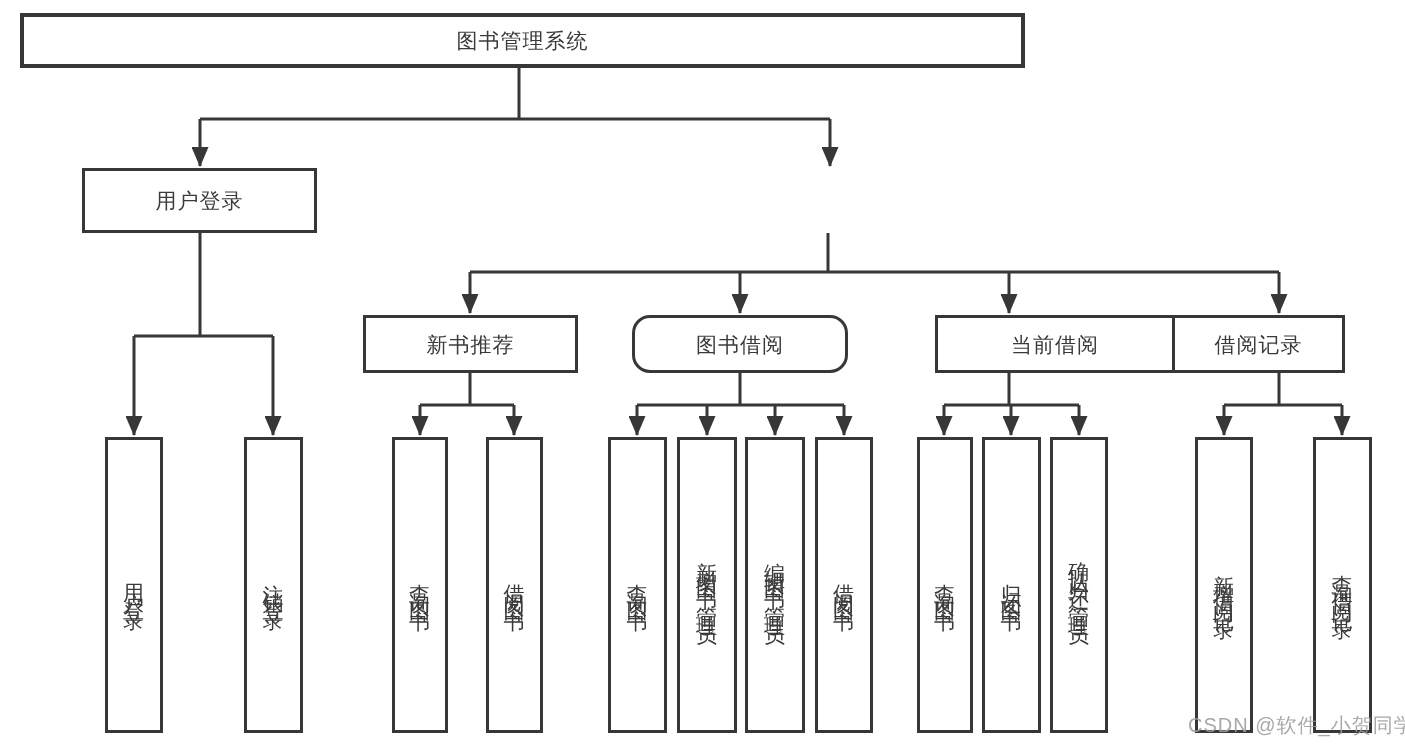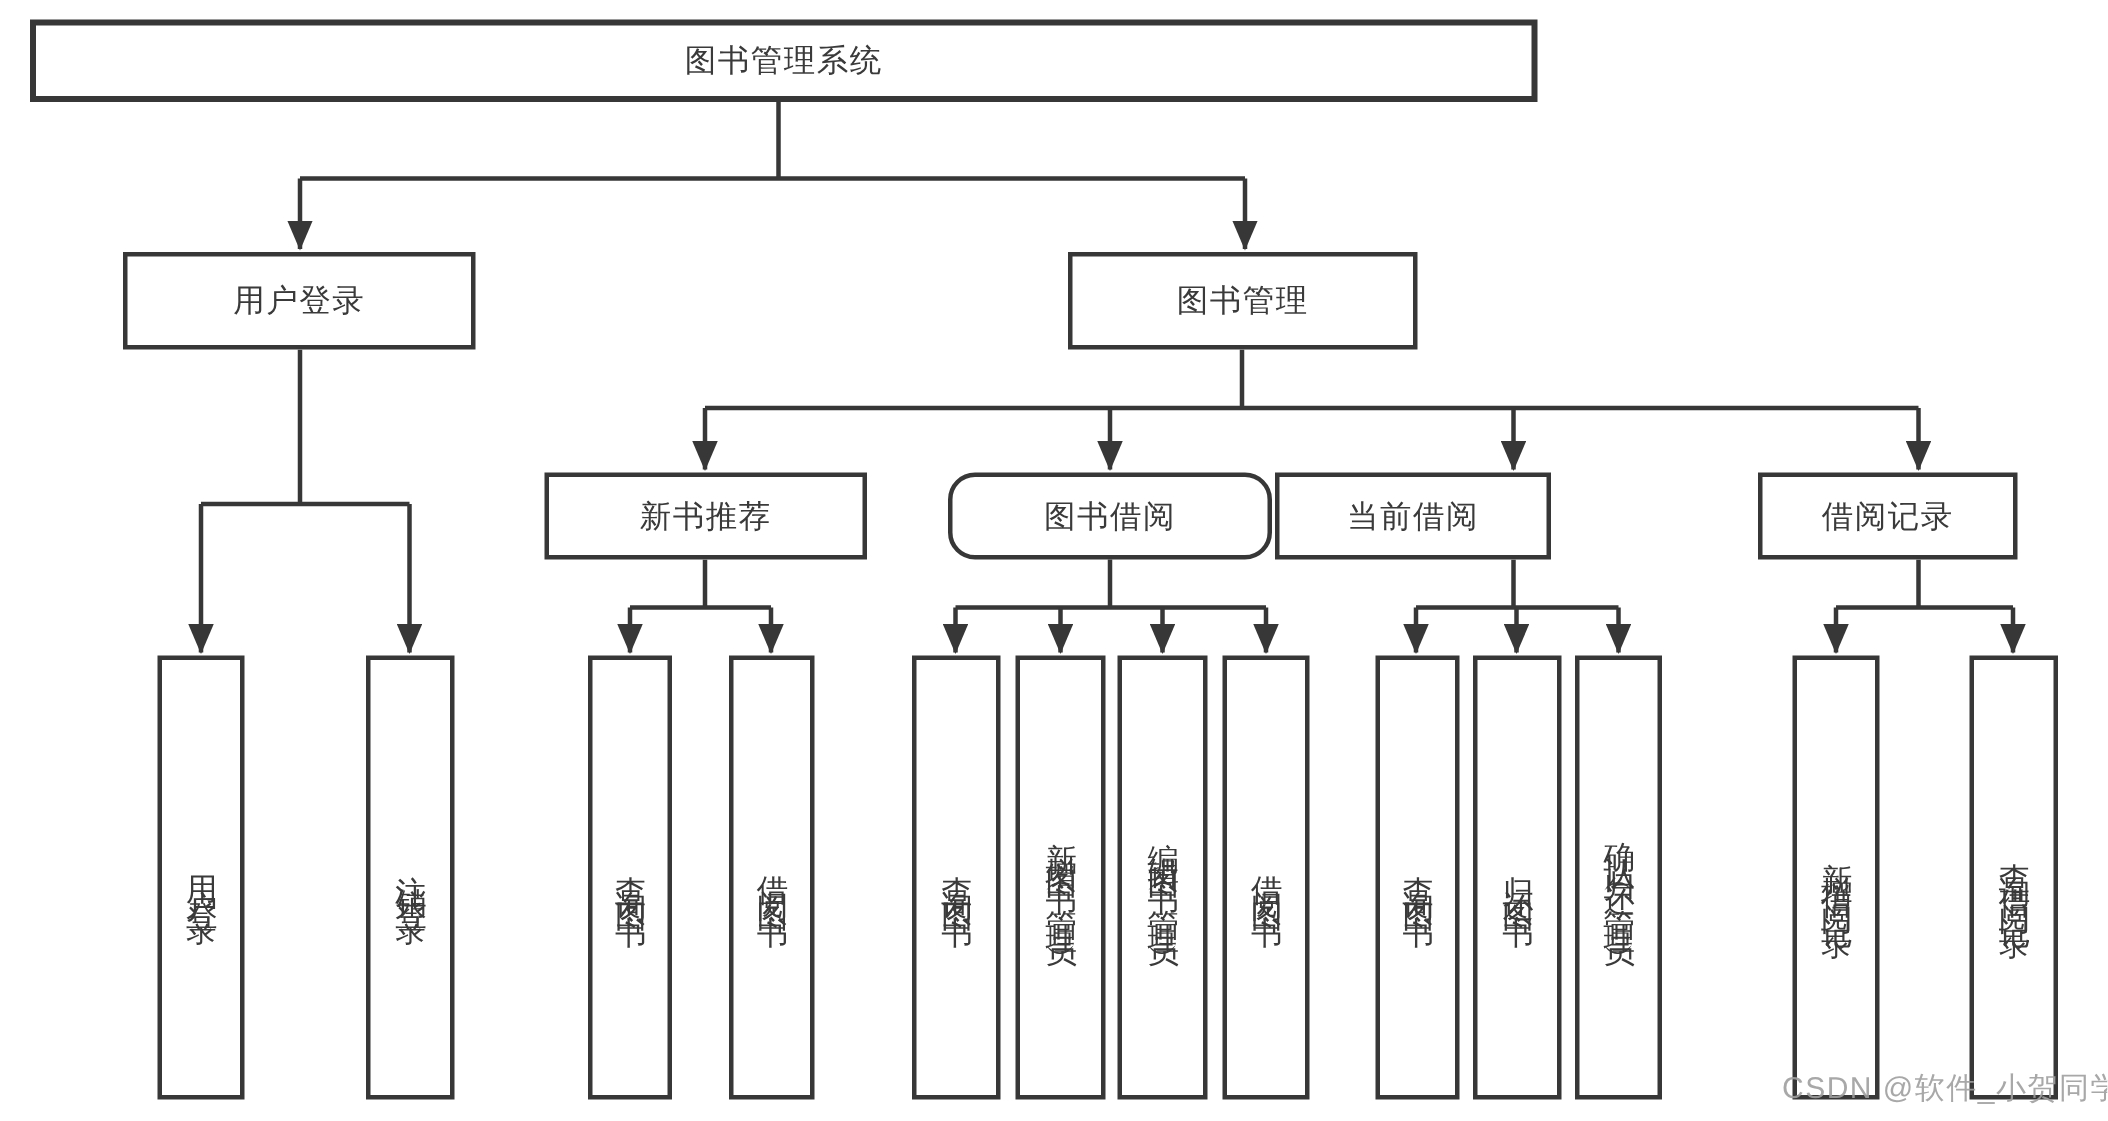--- a/index.html
+++ b/index.html
@@ -109,25 +109,24 @@
         <path d="M1279 373 V405 M1224 405 H1342"></path>
         <line x1="1224" y1="405" x2="1224" y2="435" marker-end="url(#arw)"></line>
         <line x1="1342" y1="405" x2="1342" y2="435" marker-end="url(#arw)"></line>
       </g>
     </g>
   </svg>
 
   <div class="box root h" style="left:20px; top:13px; width:1005px; height:55px;">图书管理系统</div>
 
   <div class="box h l2" style="left:82px; width:235px;">用户登录</div>
-  <div class="box h l2" style="left:712px; width:233px;">图书管理</div>
 
   <div class="box h l3" style="left:363px; width:215px;">新书推荐</div>
   <div class="box h l3" style="left:632px; width:216px;border-radius:18px;">图书借阅</div>
-  <div class="box h l3" style="left:850px; width:184px;">当前借阅</div>
+  <div class="box h l3" style="left:935px; width:240px;">当前借阅</div>
   <div class="box h l3" style="left:1172px; width:173px;">借阅记录</div>
 
   <div class="box v leaf" style="left:105px; width:58px;">用户登录</div>
   <div class="box v leaf" style="left:244px; width:59px;">注销登录</div>
   <div class="box v leaf" style="left:392px; width:56px;">查询图书</div>
   <div class="box v leaf" style="left:486px; width:57px;">借阅图书</div>
   <div class="box v leaf" style="left:608px; width:59px;">查询图书</div>
   <div class="box v leaf" style="left:677px; width:60px;">新增图书（管理员）</div>
   <div class="box v leaf" style="left:745px; width:60px;">编辑图书（管理员）</div>
   <div class="box v leaf" style="left:815px; width:58px;">借阅图书</div>

